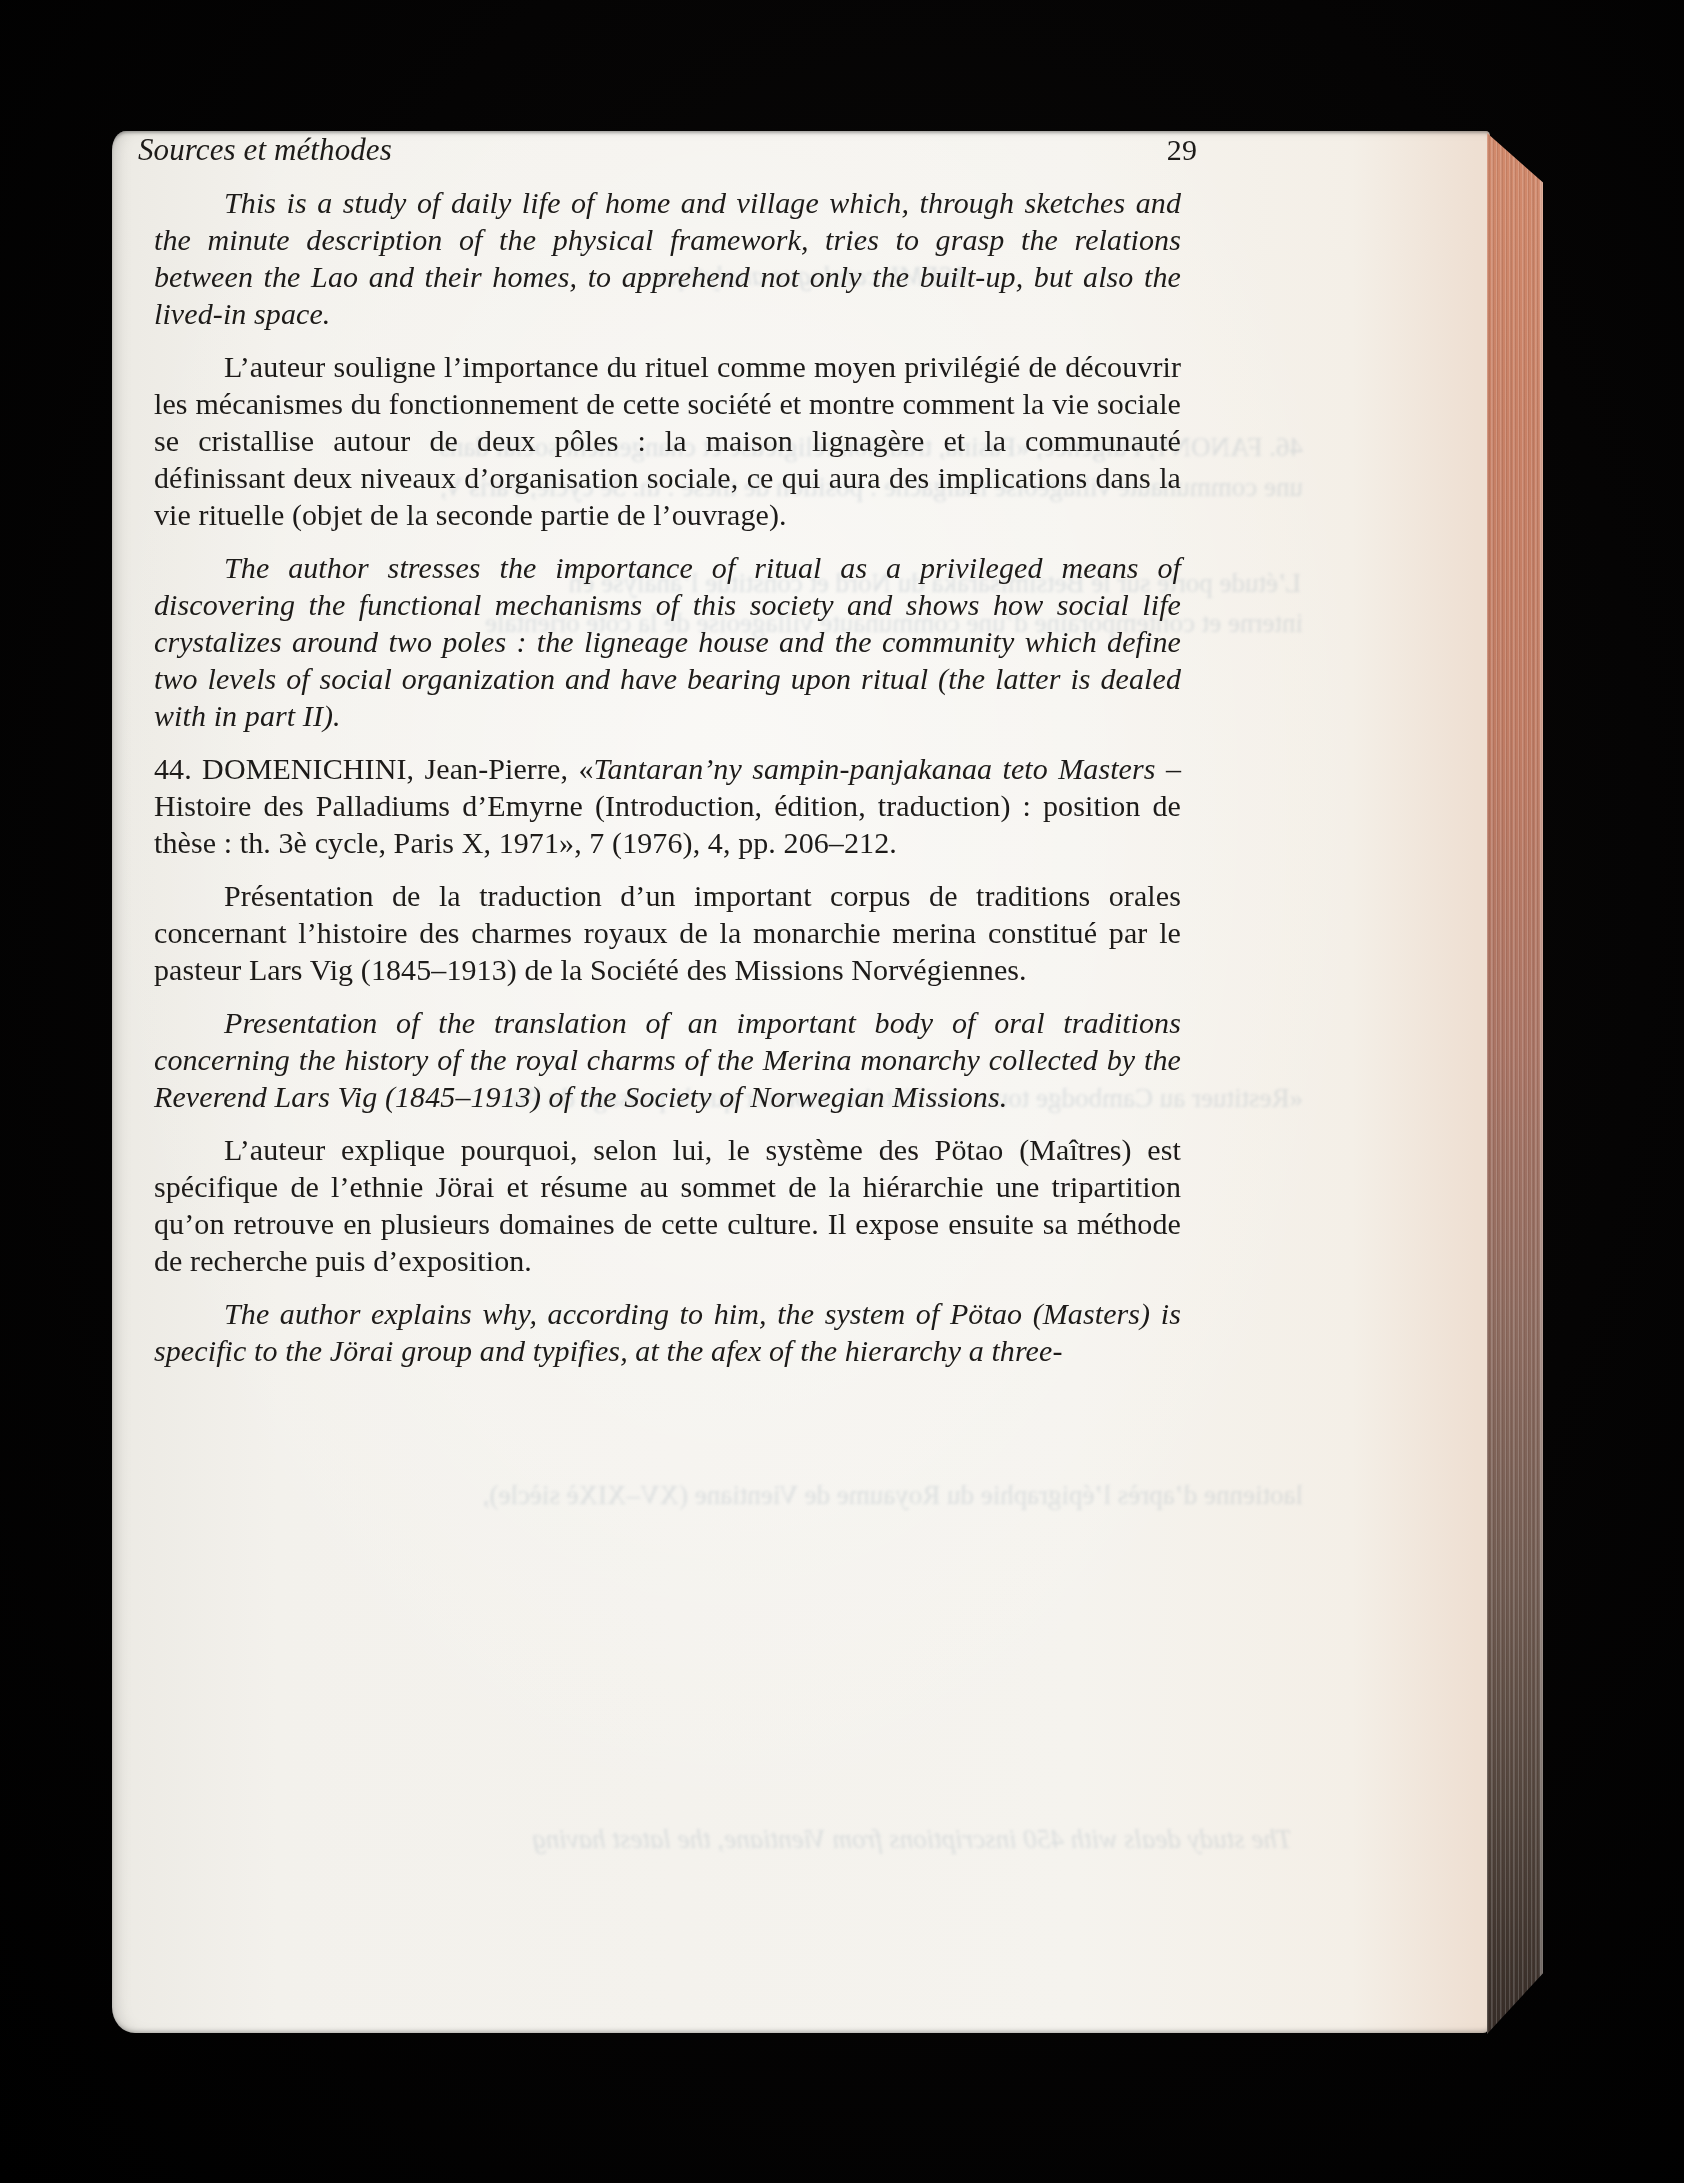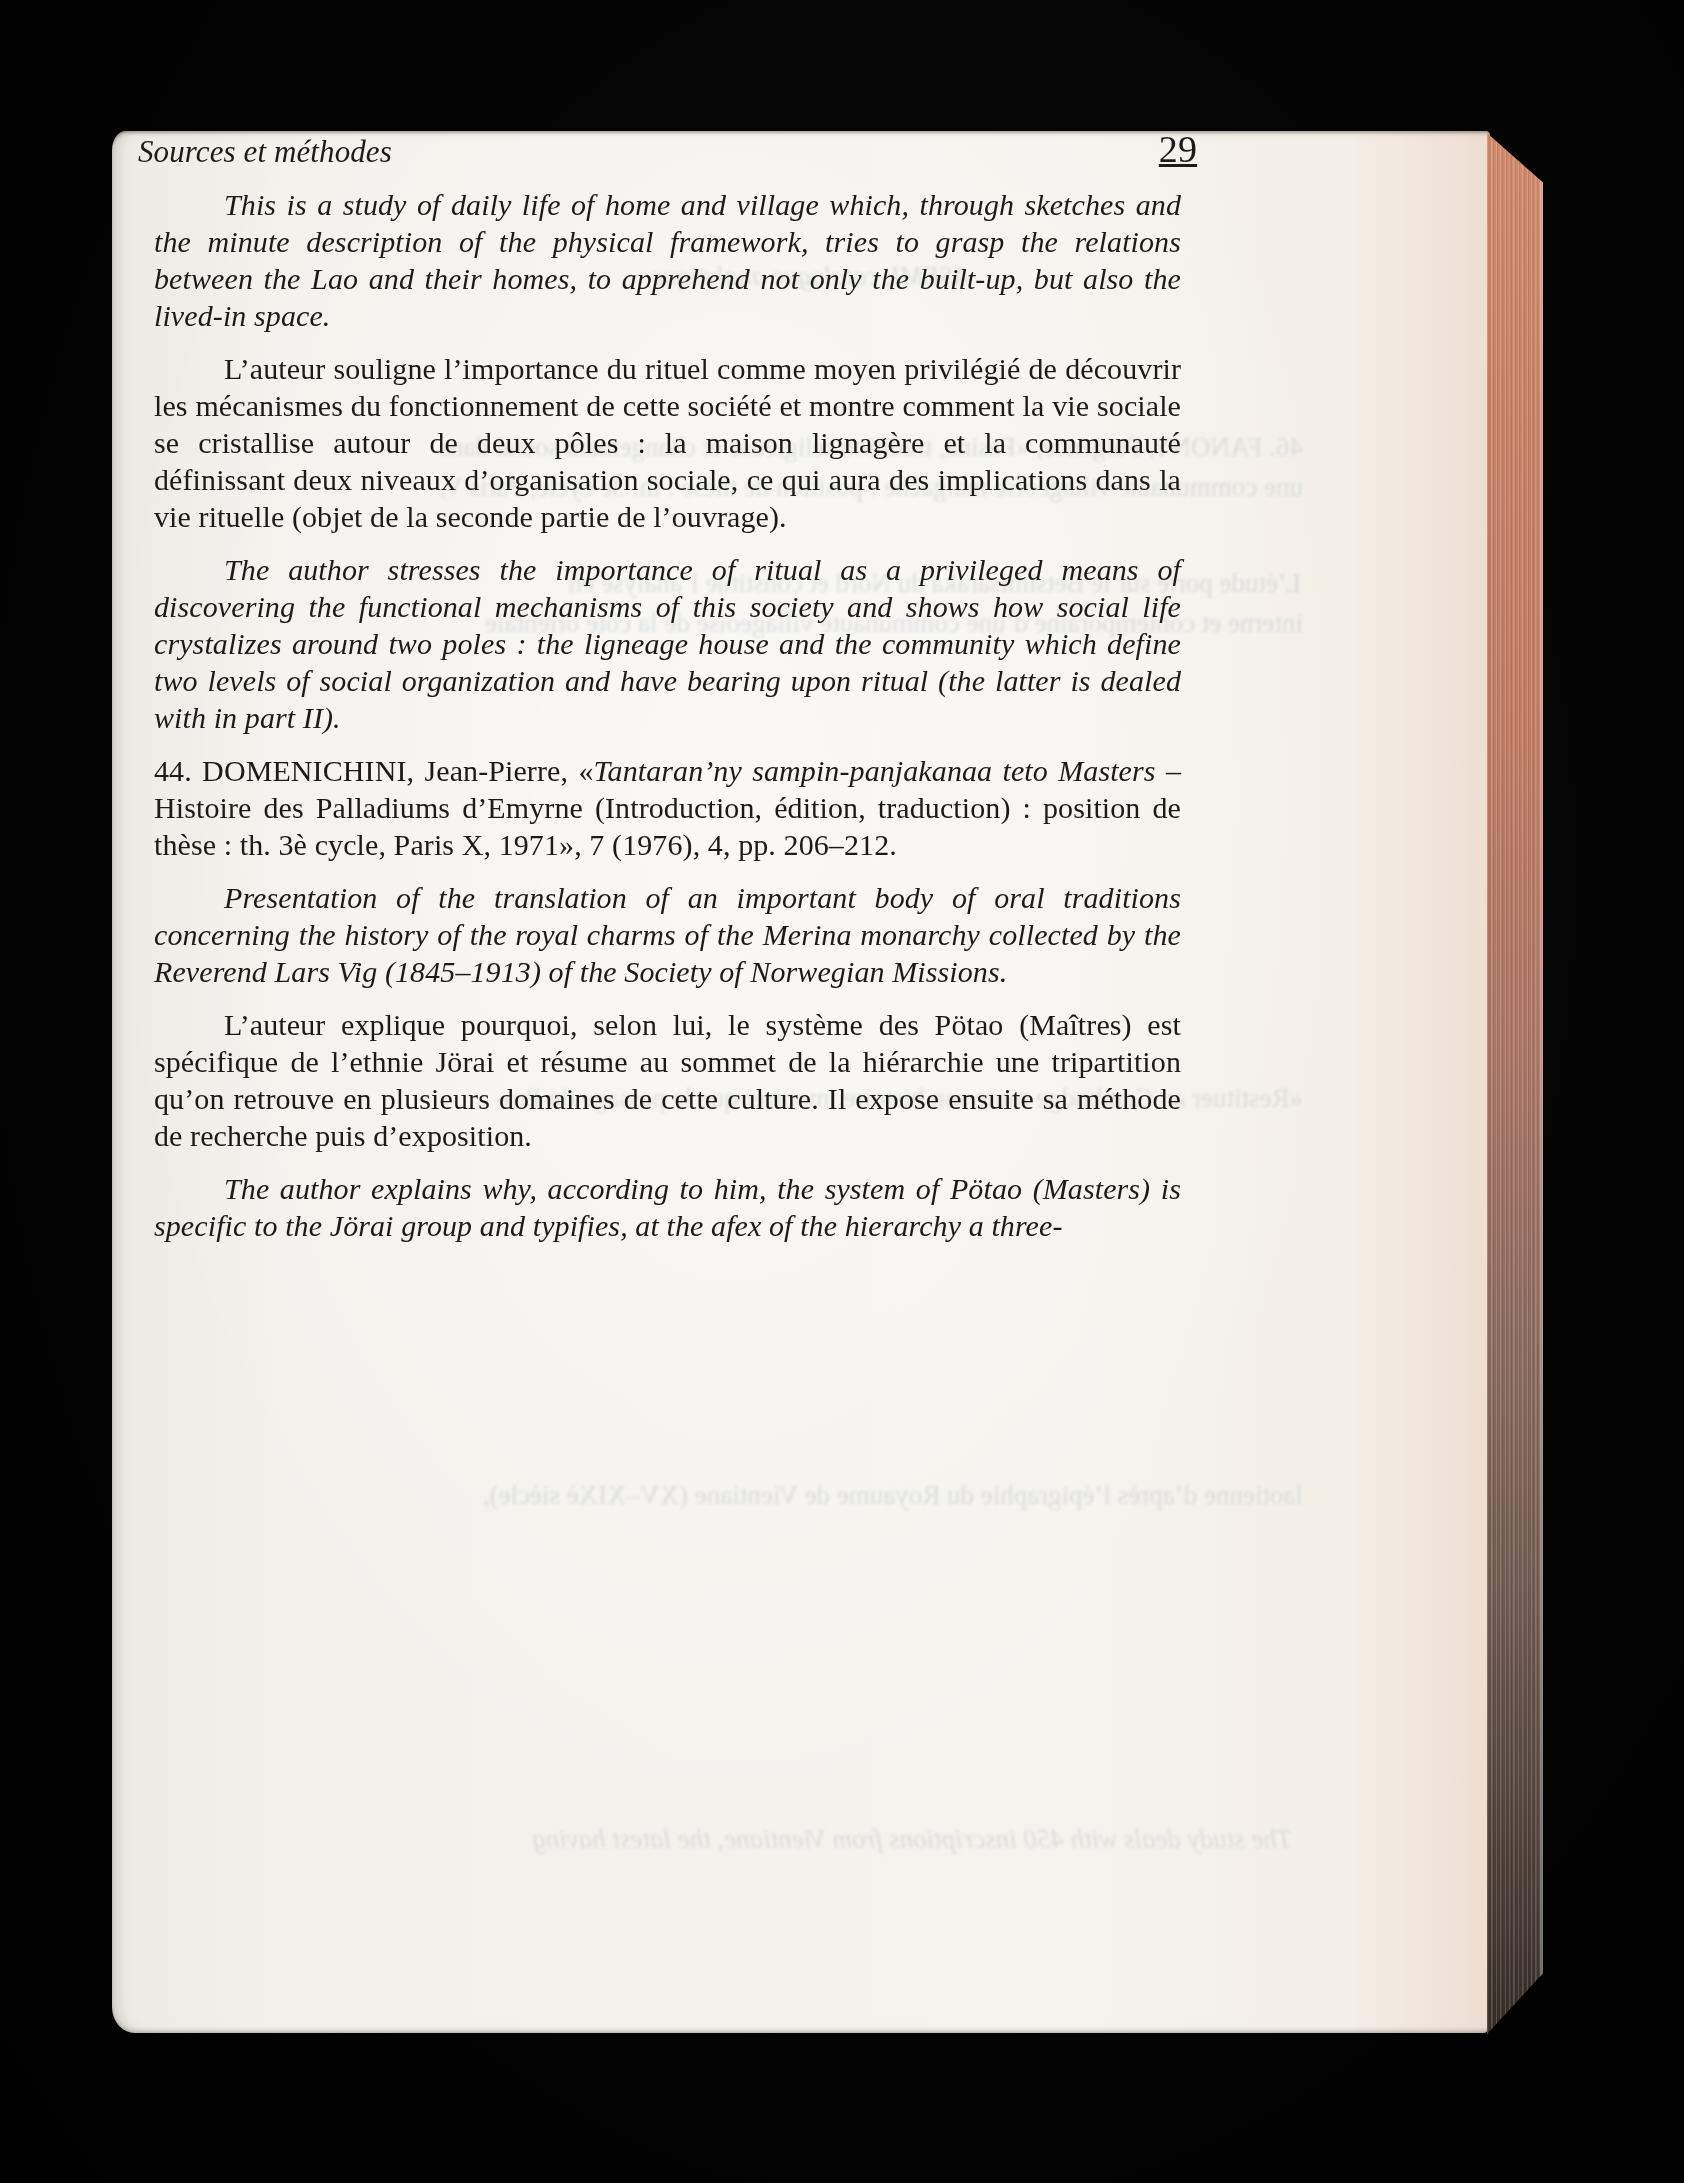--- a/index.html
+++ b/index.html
@@ -82,22 +82,21 @@
     display: flex;
     justify-content: space-between;
     align-items: baseline;
     margin-bottom: 16px;
   }
   .running-title {
     font-style: italic;
     font-size: 31px;
   }
   .folio {
-    font-size: 38px;
-    text-decoration: underline;
+    font-size: 30px;
   }
   .text-column p {
     margin: 16px;
   }
   .italic { font-style: italic; }
   .indent { text-indent: 70px; }
   .mt-entry { margin-top: 42px; }
   .mt-para  { margin-top: 31px; }
   .mt-trans { margin-top: 37px; }
   .mt-first { margin-top: 51px; }
@@ -131,20 +130,21 @@
 
     <p class="italic indent mt-first">This is a study of daily life of home and village which, through sketches and the minute description of the physical framework, tries to grasp the relations between the Lao and their homes, to apprehend not only the built-up, but also the lived-in space.</p>
 
 
     <p class="indent mt-para">L’auteur souligne l’importance du rituel comme moyen privilégié de découvrir les mécanismes du fonctionnement de cette société et montre comment la vie sociale se cristallise autour de deux pôles : la maison lignagère et la communauté définissant deux niveaux d’organisation sociale, ce qui aura des implications dans la vie rituelle (objet de la seconde partie de l’ouvrage).</p>
 
     <p class="italic indent mt-trans">The author stresses the importance of ritual as a privileged means of discovering the functional mechanisms of this society and shows how social life crystalizes around two poles : the ligneage house and the community which define two levels of social organization and have bearing upon ritual (the latter is dealed with in part II).</p>
 
     <p class="mt-entry"><span>44. DOMENICHINI, Jean-Pierre, «</span><span class="italic">Tantaran’ny sampin-panjakanaa teto Masters</span><span> – Histoire des Palladiums d’Emyrne (Introduction, édition, traduction) : position de thèse : th. 3è cycle, Paris X, 1971», 7 (1976), 4, pp. 206–212.</span></p>
 
+    <p class="indent mt-para">Présentation de la traduction d’un important corpus de traditions orales concernant l’histoire des charmes royaux de la monarchie merina constitué par le pasteur Lars Vig (1845–1913) de la Société des Missions Norvégiennes.</p>
 
     <p class="italic indent mt-trans">Presentation of the translation of an important body of oral traditions concerning the history of the royal charms of the Merina monarchy collected by the Reverend Lars Vig (1845–1913) of the Society of Norwegian Missions.</p>
 
 
     <p class="indent mt-para">L’auteur explique pourquoi, selon lui, le système des Pötao (Maîtres) est spécifique de l’ethnie Jörai et résume au sommet de la hiérarchie une tripartition qu’on retrouve en plusieurs domaines de cette culture. Il expose ensuite sa méthode de recherche puis d’exposition.</p>
 
     <p class="italic indent mt-trans">The author explains why, according to him, the system of Pötao (Masters) is specific to the Jörai group and typifies, at the afex of the hierarchy a three-</p>
 
   </div>
 

